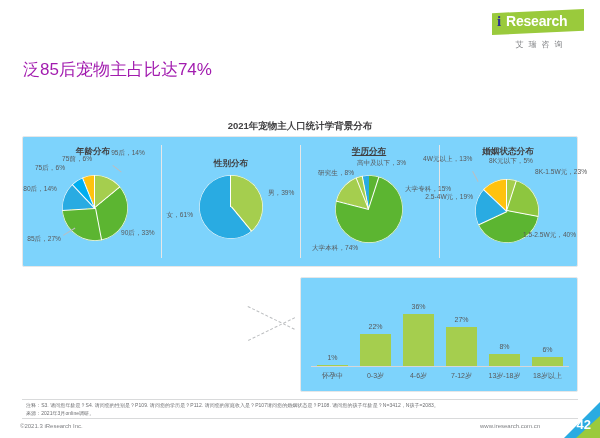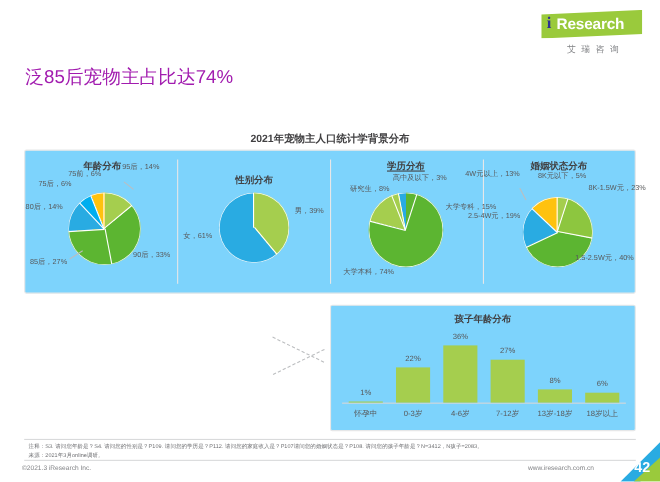--- a/index.html
+++ b/index.html
@@ -217,21 +217,20 @@
     <div class="plabel r" style="left:400px; top:56px; width:50px;">2.5-4W元，19%</div>
     <div class="plabel r" style="left:400px; top:18px; width:48px;">4W元以上，13%</div>
     <div class="leader" style="left:450px; top:34px; width:12px; height:1px; transform:rotate(62deg); transform-origin:0 0;"></div>
   </div>
 
 
   <div class="conn" style="left:248px; top:306px; width:52px; transform:rotate(26deg);"></div>
   <div class="conn" style="left:248px; top:340px; width:52px; transform:rotate(-26deg);"></div>
 
   <div class="panel" id="panel-child">
-    <div class="bar-title">孩子年龄分布</div>
     <div class="axis" style="left:10px; top:88px; width:258px;"></div>
     <div id="child-bars">
         <div class="bar" style="left: 16px; width: 31px; height: 1.45px; top: 86.55px; background: rgb(165, 206, 78);"></div>
         <div class="bar-val" style="left: 10px; width: 43px; top: 75.55px;">1%</div>
         <div class="bar-cat" style="left: 10px; width: 43px; top: 93px;">怀孕中</div>
         <div class="bar" style="left: 59px; width: 31px; height: 31.9px; top: 56.1px; background: rgb(165, 206, 78);"></div>
         <div class="bar-val" style="left: 53px; width: 43px; top: 45.1px;">22%</div>
         <div class="bar-cat" style="left: 53px; width: 43px; top: 93px;">0-3岁</div>
         <div class="bar" style="left: 102px; width: 31px; height: 52.2px; top: 35.8px; background: rgb(165, 206, 78);"></div>
         <div class="bar-val" style="left: 96px; width: 43px; top: 24.8px;">36%</div>

